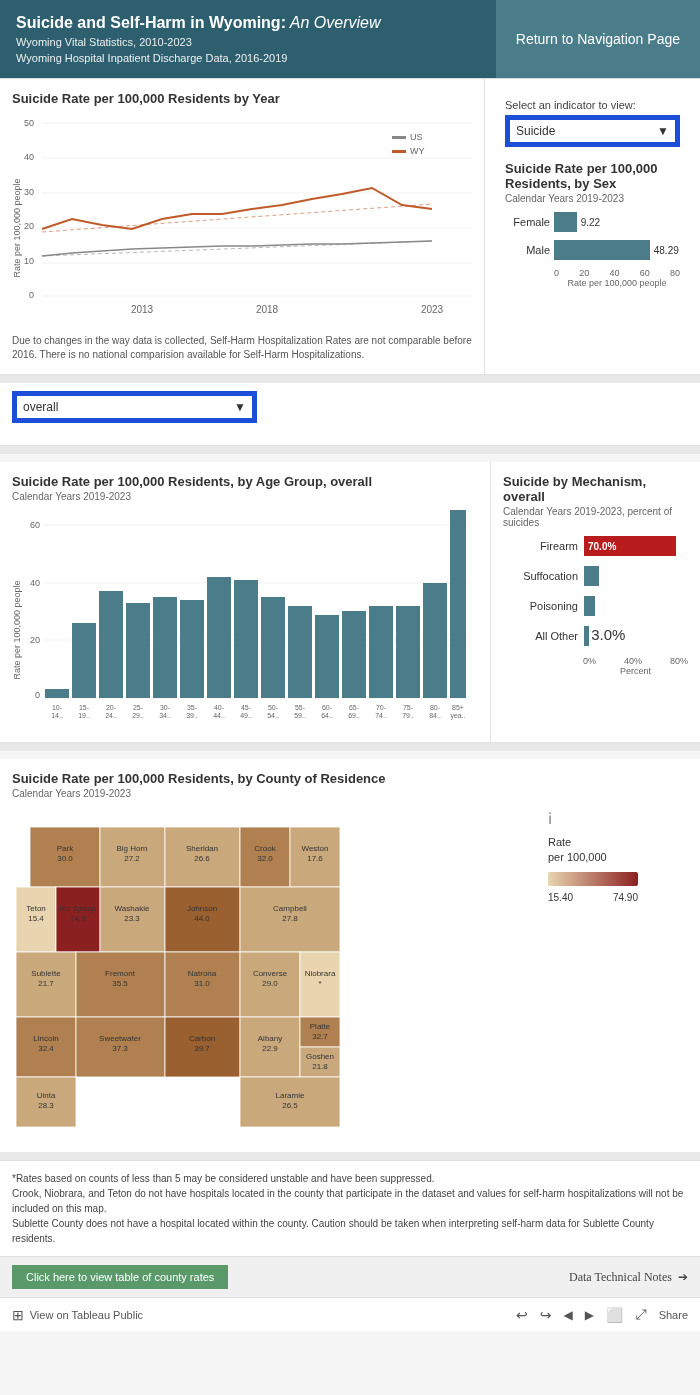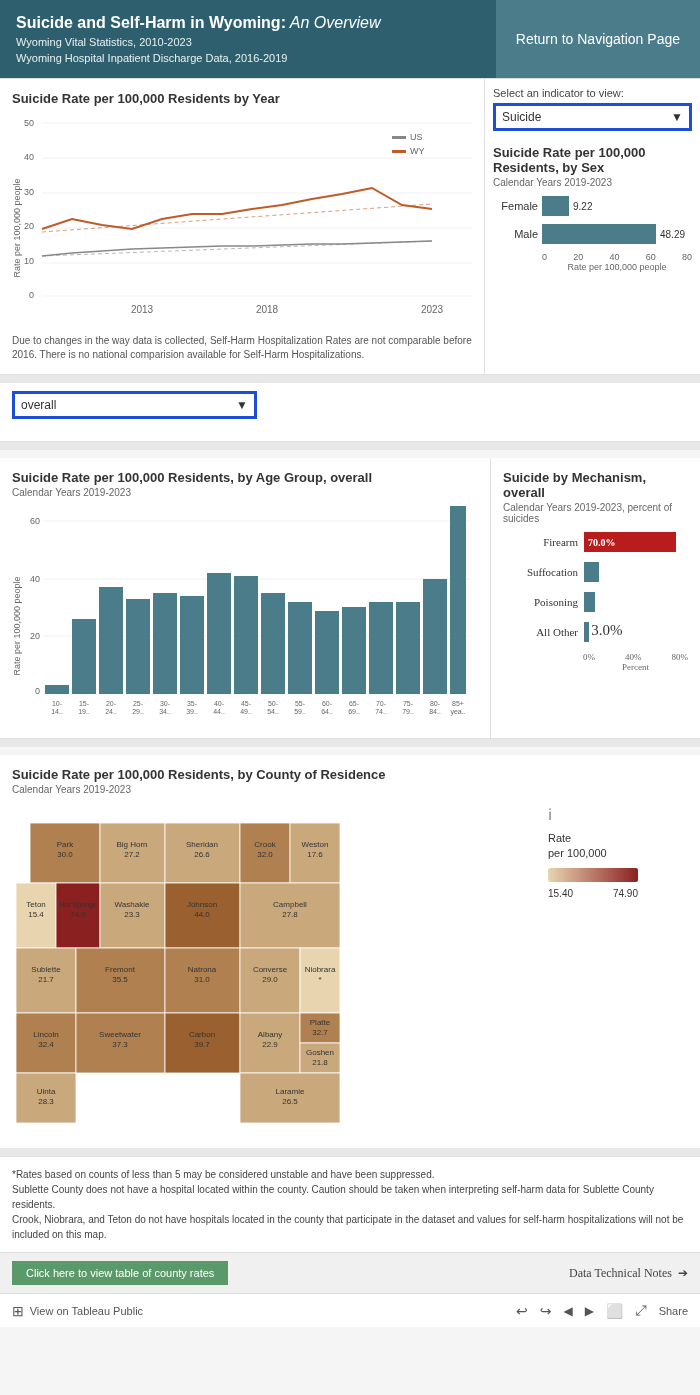--- a/index.html
+++ b/index.html
@@ -9,29 +9,29 @@
     .header { display: flex; align-items: stretch; background: #fff; border-bottom: 1px solid #ddd; }
     .header-left { background: #2d5f6e; color: white; padding: 14px 16px; flex: 1; }
     .header-title { font-size: 16px; font-weight: bold; }
     .header-title span { font-weight: normal; font-style: italic; }
     .header-subtitle { font-size: 11px; margin-top: 4px; opacity: 0.9; }
     .header-right { background: #4a7c8a; color: white; display: flex; align-items: center; justify-content: center; padding: 10px 20px; min-width: 200px; text-align: center; font-size: 14px; cursor: pointer; }
 
     
     .top-section { display: flex; background: #fff; border-bottom: 1px solid #e0e0e0; }
     .chart-area { flex: 1; padding: 12px; }
-    .right-panel { width: 244px; padding: 8px; border-left: 1px solid #e0e0e0; }
+    .right-panel { width: 244px; padding: 20px; border-left: 1px solid #e0e0e0; }
 
     
     .section-title { font-size: 13px; font-weight: bold; color: #333; margin-bottom: 2px; }
     .section-subtitle { font-size: 10px; color: #666; margin-bottom: 8px; }
 
     
     .indicator-label { font-size: 11px; margin-bottom: 4px; color: #444; }
-    .select-box { width: 100%; border: 3px solid #1d4ed8; padding: 4px 6px; font-size: 12px; background: white; display: flex; justify-content: space-between; align-items: center; margin-bottom: 14px; cursor: pointer; }
+    .select-box { width: 100%; border: 5px solid #1d4ed8; padding: 4px 6px; font-size: 12px; background: white; display: flex; justify-content: space-between; align-items: center; margin-bottom: 14px; cursor: pointer; }
 
     
     .sex-chart { margin-top: 8px; }
     .sex-row { display: flex; align-items: center; margin-bottom: 8px; }
     .sex-label { width: 45px; text-align: right; font-size: 11px; margin-right: 4px; }
     .sex-value { font-size: 10px; margin-left: 4px; white-space: nowrap; }
 
     
     .disclaimer { font-size: 10px; color: #555; margin-top: 6px; line-height: 1.4; }
 
@@ -256,21 +256,21 @@
       <text x="423" y="200" font-size="7" fill="#666" text-anchor="middle">80-</text>
       <text x="423" y="208" font-size="7" fill="#666" text-anchor="middle">84..</text>
       <text x="446" y="200" font-size="7" fill="#666" text-anchor="middle">85+</text>
       <text x="446" y="208" font-size="7" fill="#666" text-anchor="middle">yea..</text>
     </svg>
   </div>
   <div class="mechanism-panel">
     <div class="section-title">Suicide by Mechanism, overall</div>
     <div class="section-subtitle">Calendar Years 2019-2023, percent of suicides</div>
 
-    <div style="margin-top:8px;font-family:Liberation Serif, serif;">
+    <div style="margin-top:8px;">
 
       <div class="mech-row">
         <div class="mech-label">Firearm</div>
         <div class="mech-bar-wrap">
           <div style="height:20px; width:88%; background:#b91c1c; display:flex; align-items:center; padding-left:4px;">
             <span style="font-size:10px; color:white; font-weight:bold;">70.0%</span>
           </div>
         </div>
       </div>
 
@@ -419,22 +419,22 @@
         <span>74.90</span>
       </div>
     </div>
   </div>
 </div>
 
 <div class="divider"></div>
 
 <div class="footnotes">
   <div class="footnote-text">*Rates based on counts of less than 5 may be considered unstable and have been suppressed.</div>
+  <div class="footnote-text">Crook, Niobrara, and Teton do not have hospitals located in the county that participate in the dataset and values for self-harm hospitalizations will not be included on this map.</div>
   <div class="footnote-text">Sublette County does not have a hospital located within the county. Caution should be taken when interpreting self-harm data for Sublette County residents.</div>
-  <div class="footnote-text">Crook, Niobrara, and Teton do not have hospitals located in the county that participate in the dataset and values for self-harm hospitalizations will not be included on this map.</div>
 </div>
 
 <div class="bottom-bar">
   <button class="county-rates-btn">Click here to view table of county rates</button>
   <div class="data-notes">
     <span>Data Technical Notes</span>
     <span>➔</span>
   </div>
 </div>
 

